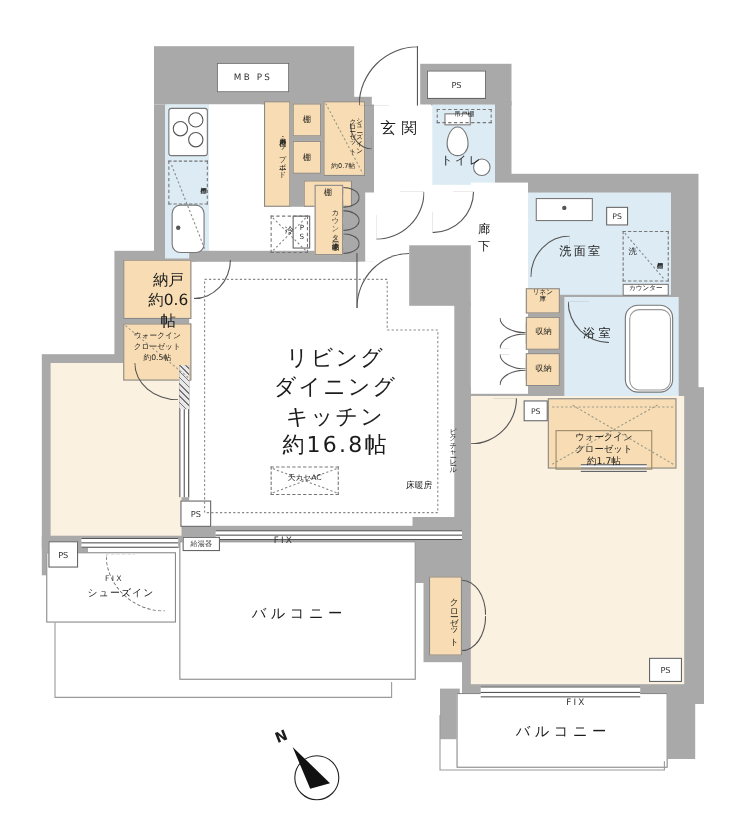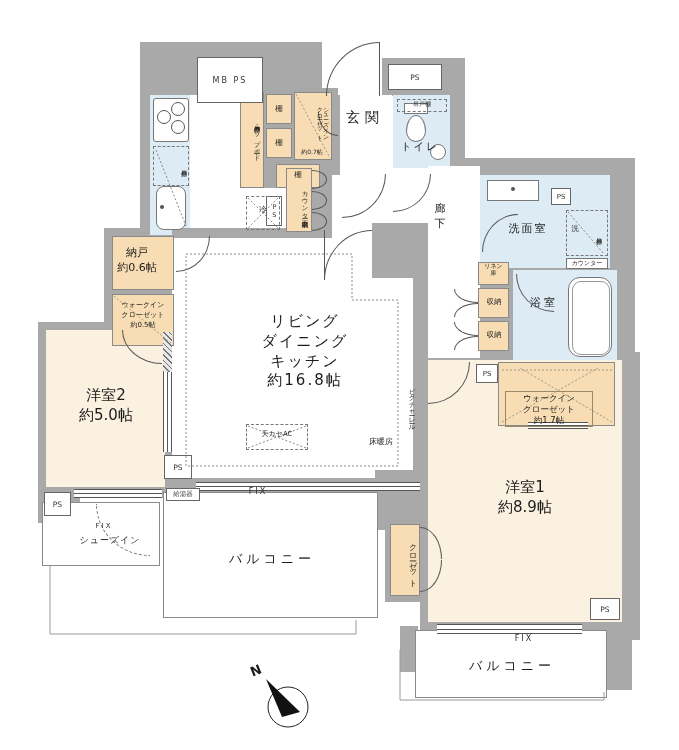--- a/index.html
+++ b/index.html
@@ -96,21 +96,21 @@
   <div class="room white thin" style="left:42px;top:502px;width:118px;height:64px"></div>
   <div class="room white thin" style="left:415px;top:630px;width:192px;height:68px"></div>
 
   <div class="winh" style="left:196px;top:482px;width:224px;height:9px"></div>
   <div class="winh" style="left:74px;top:489px;width:88px;height:9px"></div>
   <div class="winh" style="left:437px;top:624px;width:145px;height:10px"></div>
   <div class="winv" style="left:163px;top:332px;width:9px;height:120px"></div>
   <div class="hatch" style="left:163px;top:332px;width:9px;height:40px"></div>
   <div class="winh" style="left:528px;top:422px;width:60px;height:7px"></div>
 
-  <div class="psbox" style="left:197px;top:57px;width:66px;height:46px;font-size:8px;letter-spacing:2px">
+  <div class="psbox" style="left:197px;top:57px;width:66px;height:27px;font-size:8px;letter-spacing:2px">
       <span>MB PS</span>
     </div>
   <div class="psbox" style="left:388px;top:64px;width:54px;height:26px">
       <span>PS</span>
     </div>
   <div class="psbox v" style="left:266px;top:196px;width:16px;height:30px;font-size:6.5px">
       <span>PS</span>
     </div>
   <div class="psbox" style="left:551px;top:188px;width:20px;height:17px;font-size:7px">
       <span>PS</span>
@@ -215,39 +215,35 @@
   <div class="lbl v" style="left:155px;top:148px;width:32px;height:36px;font-size:6px">吊戸棚</div>
   <div class="lbl v" style="left:244px;top:95px;width:16px;height:90px;font-size:6.5px">吊戸棚・カップボード</div>
   <div class="lbl" style="left:266px;top:104px;width:26px;font-size:7.5px">棚</div>
   <div class="lbl" style="left:266px;top:138px;width:26px;font-size:7.5px">棚</div>
   <div class="lbl" style="left:276px;top:170px;width:44px;font-size:7.5px">棚</div>
   <div class="lbl v" style="left:297px;top:94px;width:32px;height:52px;font-size:6px">シューズイン
 クローゼット</div>
   <div class="lbl" style="left:292px;top:148px;width:40px;font-size:6px">約0.7帖</div>
   <div class="lbl v" style="left:290px;top:172px;width:18px;height:58px;font-size:6.5px">カウンター下部収納</div>
   <div class="lbl" style="left:252px;top:205px;width:22px;font-size:8px">冷</div>
-  <div class="lbl" style="left:225px;top:312px;width:160px;font-size:15px;letter-spacing:2px">リビング
+  <div class="lbl" style="left:225px;top:312px;width:160px;font-size:20px;letter-spacing:2px">リビング
 ダイニング
 キッチン
 約16.8帖</div>
   <div class="lbl v" style="left:402px;top:335px;width:13px;height:140px;font-size:6.5px">ピクチャーレール</div>
   <div class="lbl" style="left:250px;top:430px;width:54px;font-size:7px">天カセAC</div>
   <div class="lbl" style="left:360px;top:437px;width:42px;font-size:8px">床暖房</div>
-  <div class="lbl" style="left:112px;top:246px;width:50px;font-size:11px">納戸
+  <div class="lbl" style="left:128px;top:246px;width:50px;font-size:14px">納戸
 約0.6帖</div>
   <div class="lbl" style="left:110px;top:300px;width:66px;font-size:7px;line-height:1.45">ウォークイン
 クローゼット
 約0.5帖</div>
-  <div class="lbl" style="left:52px;top:386px;width:108px;font-size:15px">洋室2
-約5.0帖</div>
   <div class="lbl" style="left:504px;top:393px;width:90px;font-size:8.5px;line-height:1.3">ウォークイン
 クローゼット
 約1.7帖</div>
-  <div class="lbl" style="left:445px;top:478px;width:160px;font-size:15px">洋室1
-約8.9帖</div>
   <div class="lbl v" style="left:394px;top:528px;width:22px;height:66px;font-size:8px">クローゼット</div>
   <div class="fix" style="left:240px;top:487px;width:36px">FIX</div>
   <div class="fix" style="left:88px;top:522px;width:32px;font-size:7px">FIX</div>
   <div class="fix" style="left:506px;top:634px;width:36px">FIX</div>
   <div class="lbl" style="left:64px;top:535px;width:92px;font-size:9px;letter-spacing:1px">シューズイン</div>
   <div class="lbl" style="left:222px;top:550px;width:100px;font-size:13px;letter-spacing:4px">バルコニー</div>
   <div class="lbl" style="left:462px;top:657px;width:100px;font-size:13px;letter-spacing:4px">バルコニー</div>
   <div class="lbl" style="left:248px;top:662px;width:16px;font-size:13px;font-weight:bold;transform:rotate(-22deg)">N</div>
 
 </div>

